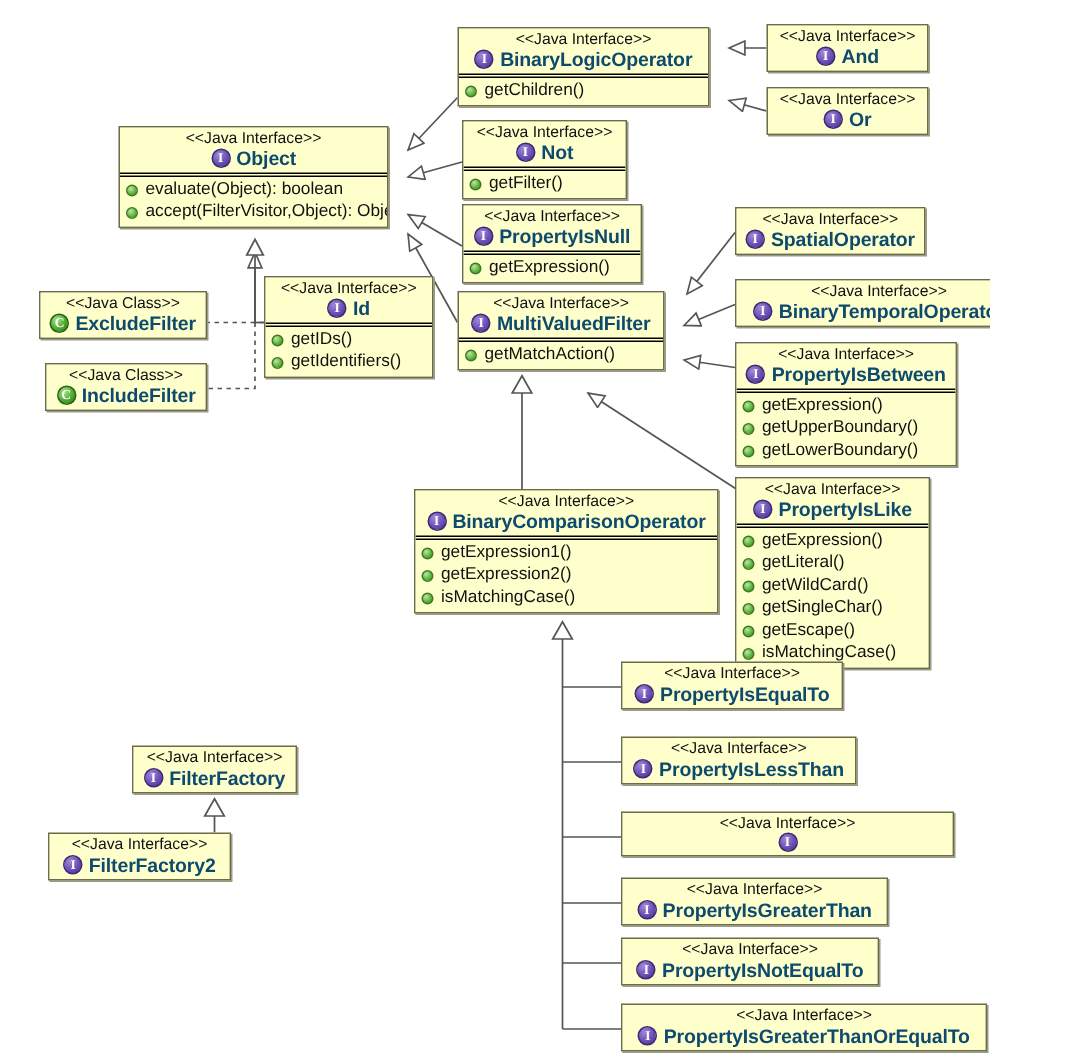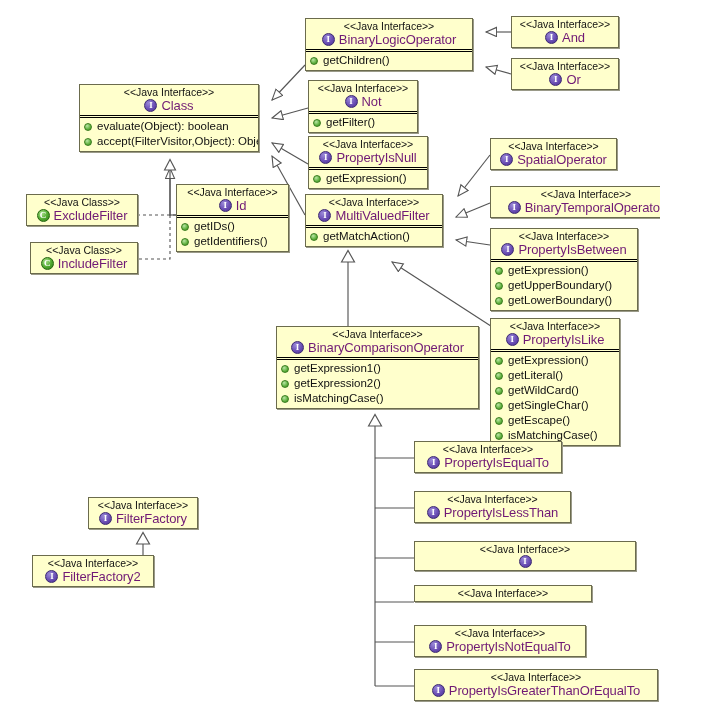--- a/index.html
+++ b/index.html
@@ -49,22 +49,22 @@
   .title-row {
     display: flex;
     align-items: center;
     justify-content: center;
     gap: 4px;
     line-height: 15px;
     white-space: nowrap;
   }
   .cls-name {
     font-size: 13px;
-    font-weight: normal;
-    color: #701a75;
+    font-weight: bold;
+    color: #0c4a6e;
     letter-spacing: -0.1px;
   }
   .divider {
     border-top: 1px solid #000000;
     border-bottom: 1px solid #000000;
     height: 1px;
     margin: 0;
     background: #ffffcc;
   }
   .uml-methods {
@@ -239,21 +239,21 @@
             <span class="ico ico-interface"></span>
             <span class="cls-name">Or</span>
           </div>
         </div>
       </div>
       <div class="uml-box" style="left: 79px; top: 84px; width: 180px;">
         <div class="uml-header">
           <span class="stereotype">&lt;&lt;Java Interface&gt;&gt;</span>
           <div class="title-row">
             <span class="ico ico-interface"></span>
-            <span class="cls-name">Class</span>
+            <span class="cls-name">Object</span>
           </div>
         </div>
         <div class="divider"></div>
         <div class="uml-methods">
           <div class="method">
             <span class="ico ico-method"></span>
             <span>evaluate(Object): boolean</span>
           </div>
           <div class="method">
             <span class="ico ico-method"></span>
@@ -489,20 +489,24 @@
         <div class="uml-header">
           <span class="stereotype">&lt;&lt;Java Interface&gt;&gt;</span>
           <div class="title-row">
             <span class="ico ico-interface"></span>
           </div>
         </div>
       </div>
       <div class="uml-box" style="left: 414px; top: 585px; width: 178px;">
         <div class="uml-header">
           <span class="stereotype">&lt;&lt;Java Interface&gt;&gt;</span>
+          <div class="title-row">
+            <span class="ico ico-interface"></span>
+            <span class="cls-name">PropertyIsGreaterThan</span>
+          </div>
         </div>
       </div>
       <div class="uml-box" style="left: 414px; top: 625px; width: 172px;">
         <div class="uml-header">
           <span class="stereotype">&lt;&lt;Java Interface&gt;&gt;</span>
           <div class="title-row">
             <span class="ico ico-interface"></span>
             <span class="cls-name">PropertyIsNotEqualTo</span>
           </div>
         </div>

